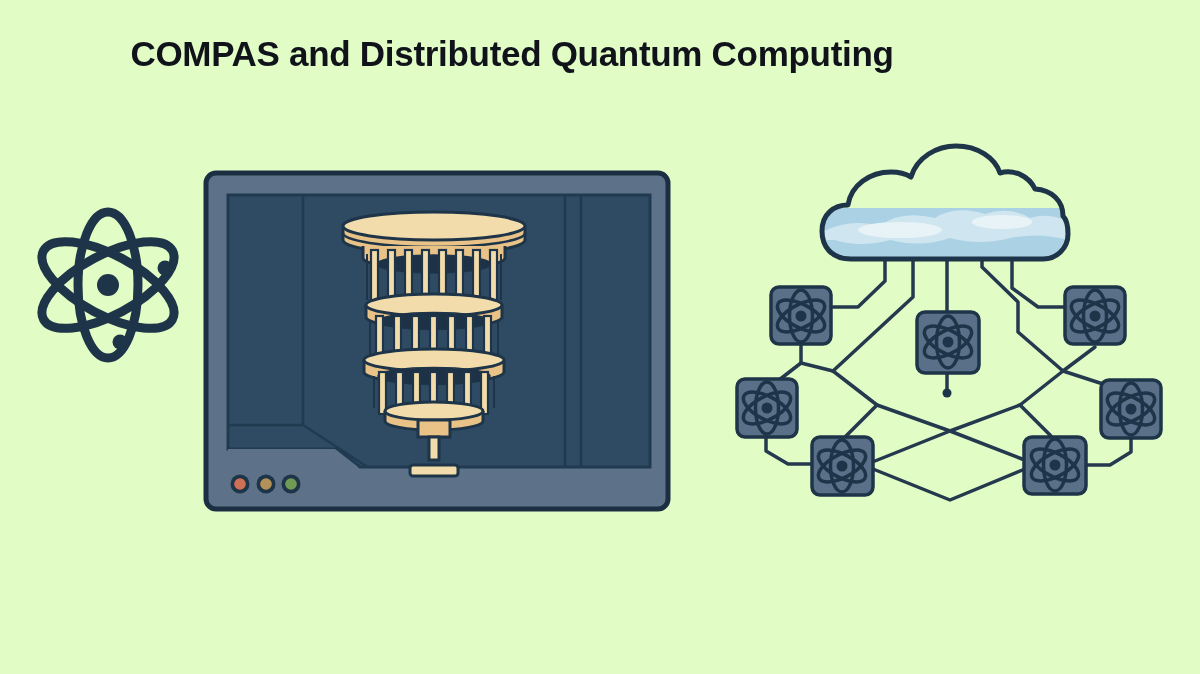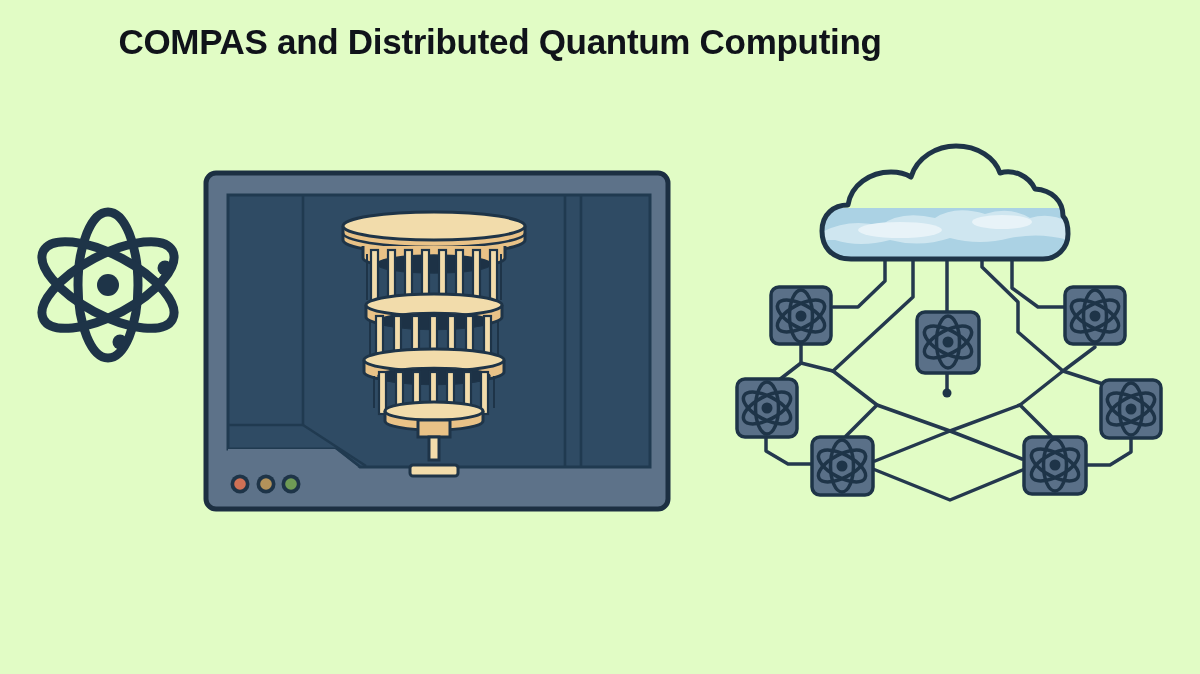--- a/index.html
+++ b/index.html
@@ -3,21 +3,21 @@
 <meta charset="utf-8">
 <style>
   html,body{margin:0;padding:0;}
   body{
     width:1200px;height:674px;position:relative;overflow:hidden;
     background:var(--background,#e1fcc5);
     font-family:"Liberation Sans","DejaVu Sans",sans-serif;
   }
   .abs{position:absolute;}
   h1#title{
-    position:absolute;left:0;top:22px;width:1000px;margin:0;
+    position:absolute;left:0;top:22px;width:1000px;margin:12px;
     text-align:center;font-size:35px;font-weight:800;letter-spacing:-0.3px;
     color:var(--ink,#10131a);
   }
   
   .ln{fill:none;stroke:var(--line,#24384e);stroke-width:3.5;stroke-linejoin:round;stroke-linecap:round;}
   .orbit{fill:none;stroke:var(--navy,#1e3448);}
   .navyfill{fill:var(--navy,#1e3448);}
   .gold{fill:var(--gold,#e9c287);stroke:var(--navy,#1e3448);stroke-width:3;}
   .goldlt{fill:var(--gold-light,#f2dcab);stroke:var(--navy,#1e3448);stroke-width:3;}
   .rod{fill:var(--gold-light,#f2dcab);stroke:var(--navy,#1e3448);stroke-width:2.2;}

